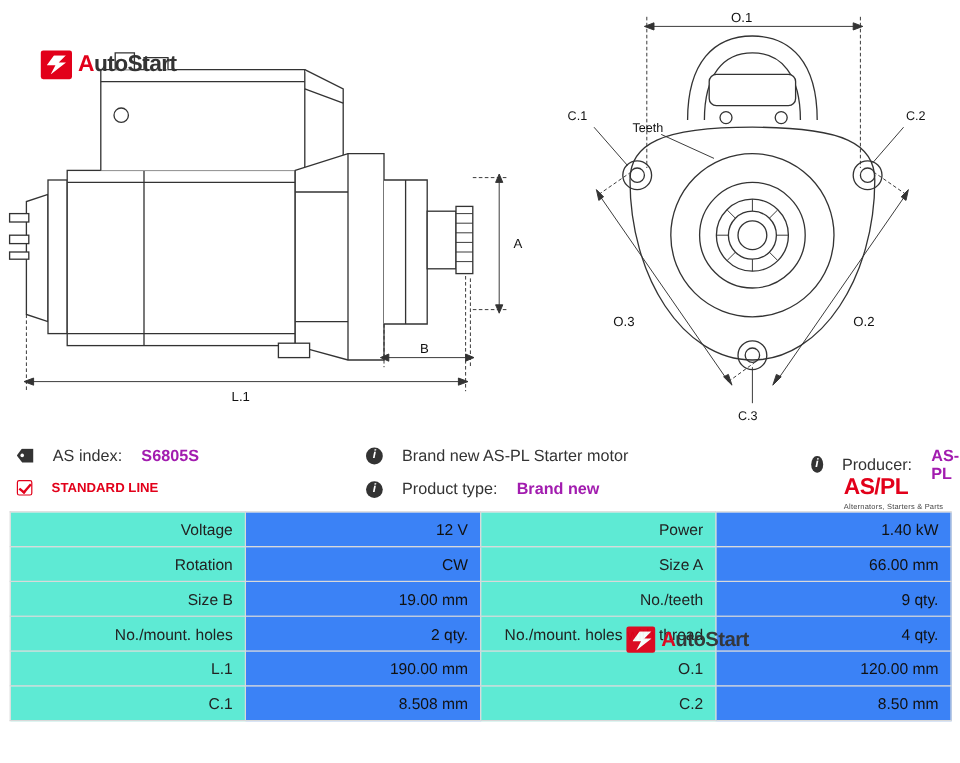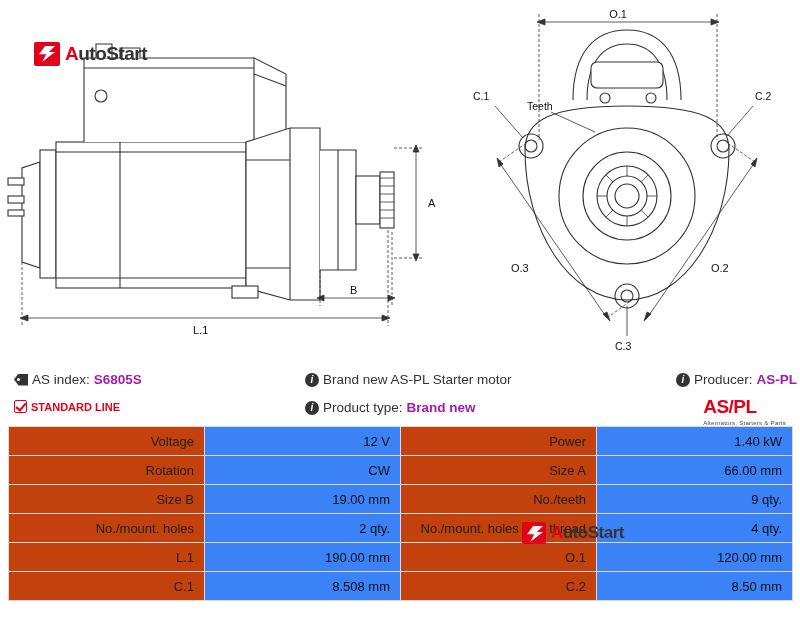--- a/index.html
+++ b/index.html
@@ -49,21 +49,21 @@
 
   
   .info {
     position: relative;
     width: 800px;
     height: 66px;
     padding: 0 8px;
   }
   .info-row {
     position: absolute;
-    display: flex; align-items: center; gap: 4px;
+    display: flex; align-items: center; gap: 16px;
     font-size: 13.5px;
   }
   .r1 { top: 12px; }
   .r2 { top: 40px; }
   .c-left { left: 14px; }
   .c-mid  { left: 305px; }
   .c-right{ left: 676px; }
 
   .tag-icon {
     display: inline-block; width: 14px; height: 12px;
@@ -112,21 +112,21 @@
     border-collapse: collapse;
     table-layout: fixed;
     font-size: 13px;
   }
   table.specs td {
     border: 1px solid #d9d9d9;
     height: 29px;
     padding: 4px 10px;
     vertical-align: middle;
   }
-  td.k { background: #c2410c; text-align: right; color: #222; }
+  td.k { background: #5eead4; text-align: right; color: #222; }
   td.v { background: #3b82f6; text-align: right; color: #111; }
   col.k { width: 196px; }
   col.v { width: 196px; }
 
   
   .watermark {
     position: absolute;
     left: 522px; top: 522px;
     display: flex; align-items: center; gap: 5px;
     opacity: 0.95;

